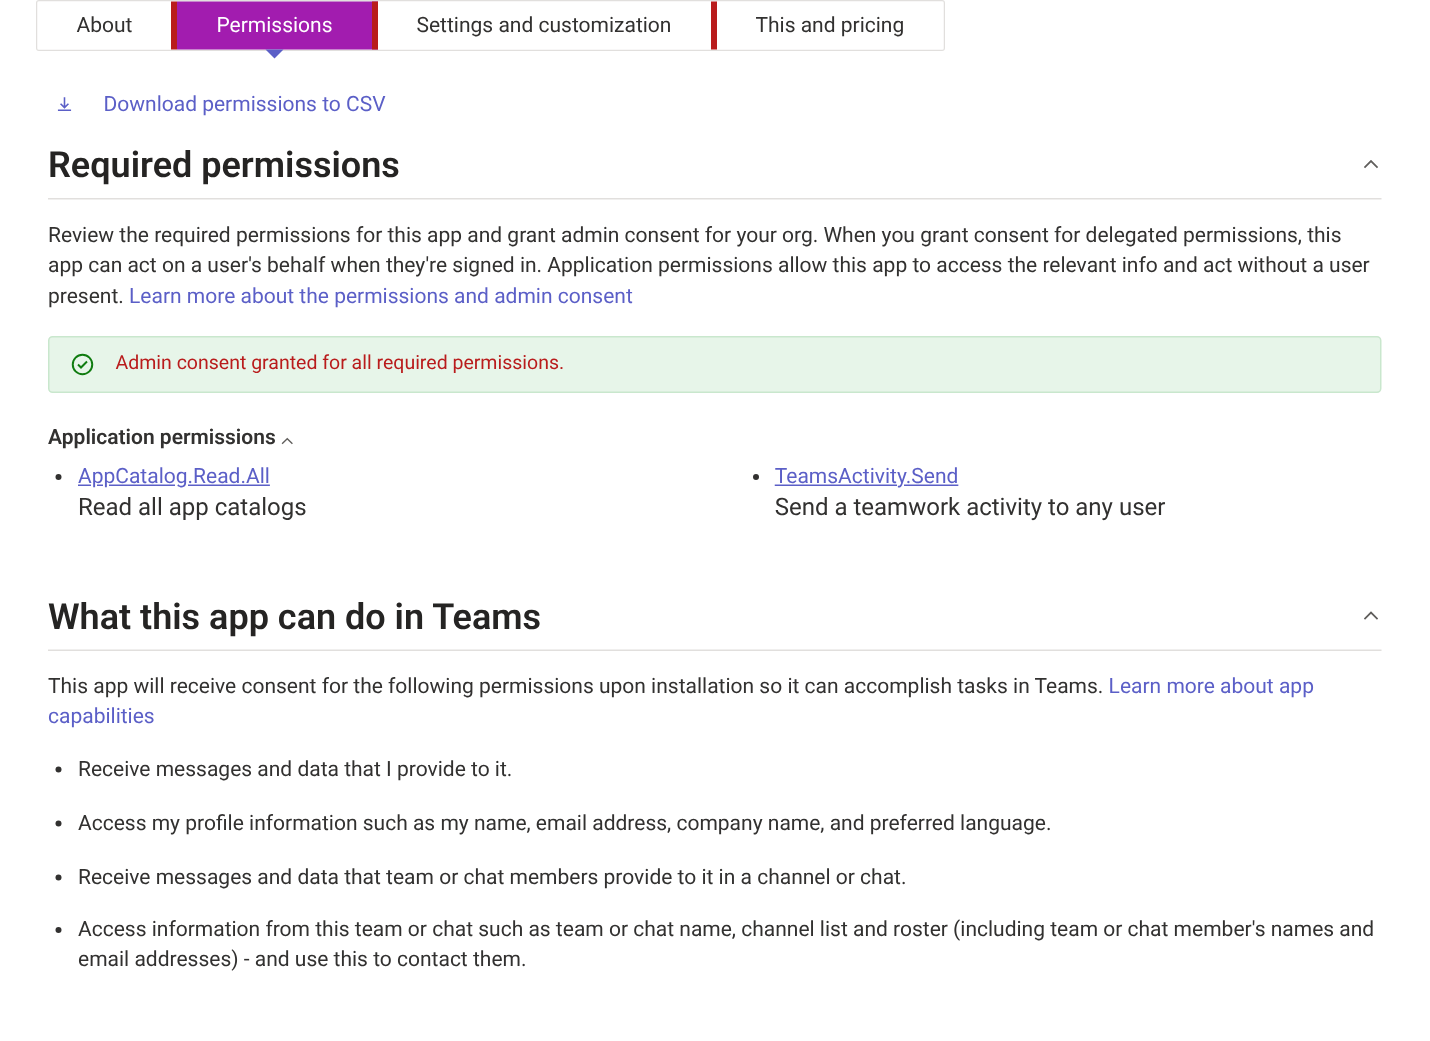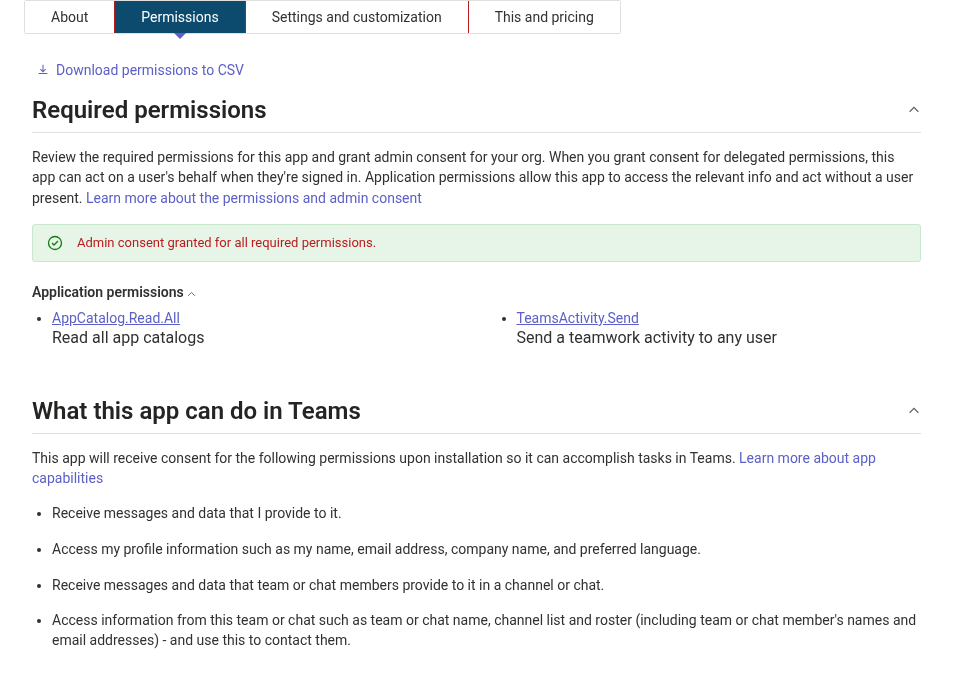--- a/index.html
+++ b/index.html
@@ -19,49 +19,49 @@
       display: flex;
       border: 1px solid #e1dfdd;
       border-radius: 2px;
       margin: 0 0 0 24px;
       width: fit-content;
     }
     .tab {
       padding: 8px 26px;
       cursor: pointer;
       background: #fff;
-      border-right: 1px solid #b91c1c;
+      border-right: 4px solid #b91c1c;
       position: relative;
     }
     .tab:last-child {
       border-right: none;
     }
     .tab.active {
-      background: #0c4a6e;
+      background: #a21caf;
       color: #fff;
     }
     .tab.active::after {
       content: "";
       position: absolute;
       bottom: -6px;
       left: 50%;
       transform: translateX(-50%);
       width: 0;
       height: 0;
       border-left: 6px solid transparent;
       border-right: 6px solid transparent;
       border-top: 6px solid #5b5fc7;
     }
     .content {
       padding: 0 32px;
     }
     .download-link {
       display: inline-flex;
       align-items: center;
-      gap: 6px;
+      gap: 19px;
       color: #5b5fc7;
       text-decoration: none;
       margin: 28px 0 18px 4px;
       cursor: pointer;
     }
     .download-icon {
       width: 14px;
       height: 14px;
     }
     .section-header {

